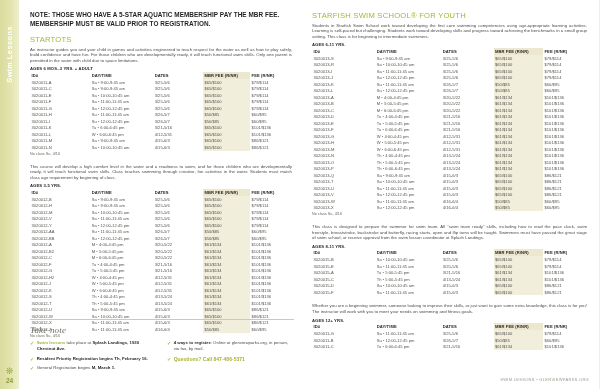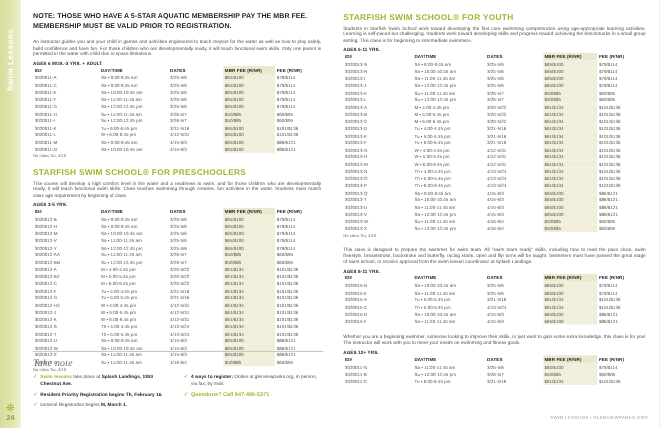--- a/index.html
+++ b/index.html
@@ -33,21 +33,21 @@
   .page { position: relative; height: 389px; background: #ffffff; padding: 0; flex: none; }
   .page-left  { width: 283px; padding: 11px 10px 0 11px; }
   .page-right { width: 297px; padding: 11px 12px 0 10px; }
 
   
   .note-block {
     font-size: 6.4px; font-weight: bold; color: #231f20; line-height: 8.6px;
     letter-spacing: .05px; margin-bottom: 7px;
   }
   h2.section-title {
-    font-size: 7.6px; font-weight: bold; color: #a8b431;
+    font-size: 7.6px; font-weight: normal; color: #a8b431;
     letter-spacing: .25px; margin-bottom: 2.5px; text-transform: uppercase;
   }
   .blurb {
     font-size: 4.3px; color: #4a4a48; line-height: 5.6px;
     letter-spacing: .02px; margin-bottom: 3px; text-align: justify;
   }
   .ages {
     font-size: 4.2px; font-weight: bold; color: #231f20;
     margin-bottom: .5px; letter-spacing:.1px;
   }
@@ -108,20 +108,21 @@
       <span class="leaf">❊</span>
       <span class="folio">24</span>
     </div>
   </div>
 
   <div class="page page-left">
 
     <div class="note-block">NOTE: THOSE WHO HAVE A 5-STAR AQUATIC MEMBERSHIP PAY THE MBR FEE. MEMBERSHIP MUST BE VALID PRIOR TO REGISTRATION.</div>
 
     <div>
+      <h2 class="section-title">STARTOTS</h2>
       <div class="blurb">An instructor guides you and your child in games and activities engineered to teach respect for the water as well as how to play safely, build confidence and have fun. For those children who are developmentally ready, it will teach functional swim skills. Only one parent is permitted in the water with child due to space limitations.</div>
       <div class="ages">AGES 6 MOS.-3 YRS. + ADULT</div>
       <table class="sched">
         <colgroup>
             <col class="c-id">
             <col class="c-day">
             <col class="c-date">
             <col class="c-mbr">
             <col class="c-fee">
           </colgroup>
@@ -213,21 +214,20 @@
               <td>$86/$121</td>
             </tr>
           </tbody>
       </table>
       <div class="footnote">No class Su, 4/16</div>
     </div>
 
     <div class="spacer-md"></div>
 
     <div>
-      <h2 class="section-title">STARFISH SWIM SCHOOL® FOR PRESCHOOLERS</h2>
       <div class="blurb">This course will develop a high comfort level in the water and a readiness to swim, and for those children who are developmentally ready, it will teach functional swim skills. Class teaches swimming through creative, fun activities in the water. Students must match class age requirement by beginning of class.</div>
       <div class="ages">AGES 3-5 YRS.</div>
       <table class="sched">
         <colgroup>
             <col class="c-id">
             <col class="c-day">
             <col class="c-date">
             <col class="c-mbr">
             <col class="c-fee">
           </colgroup>

